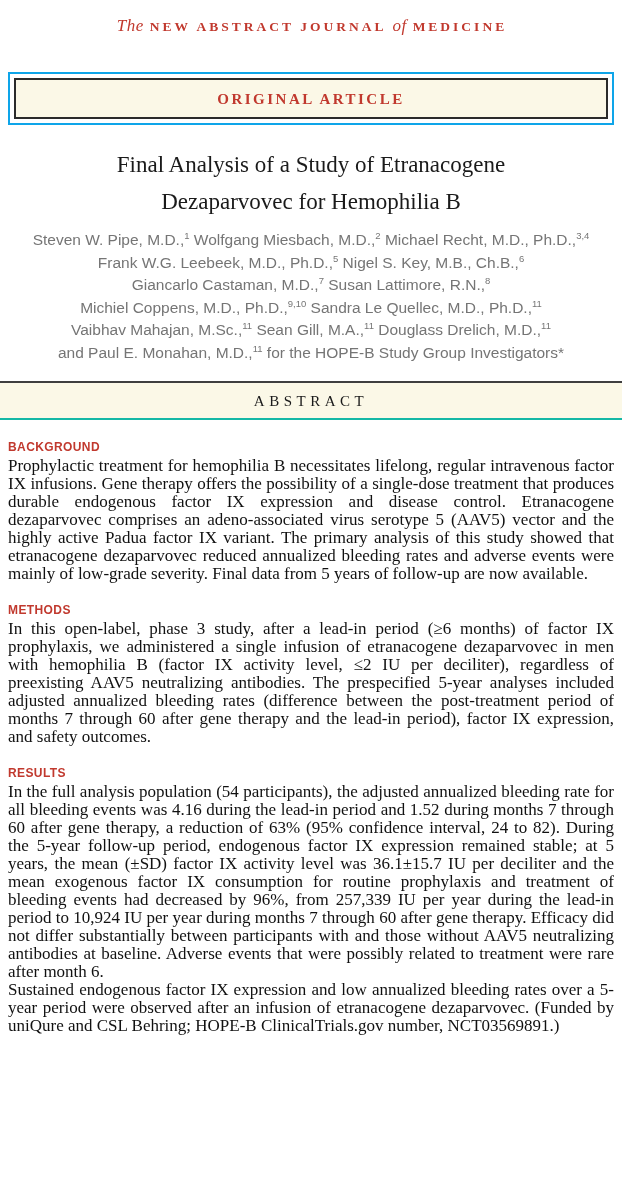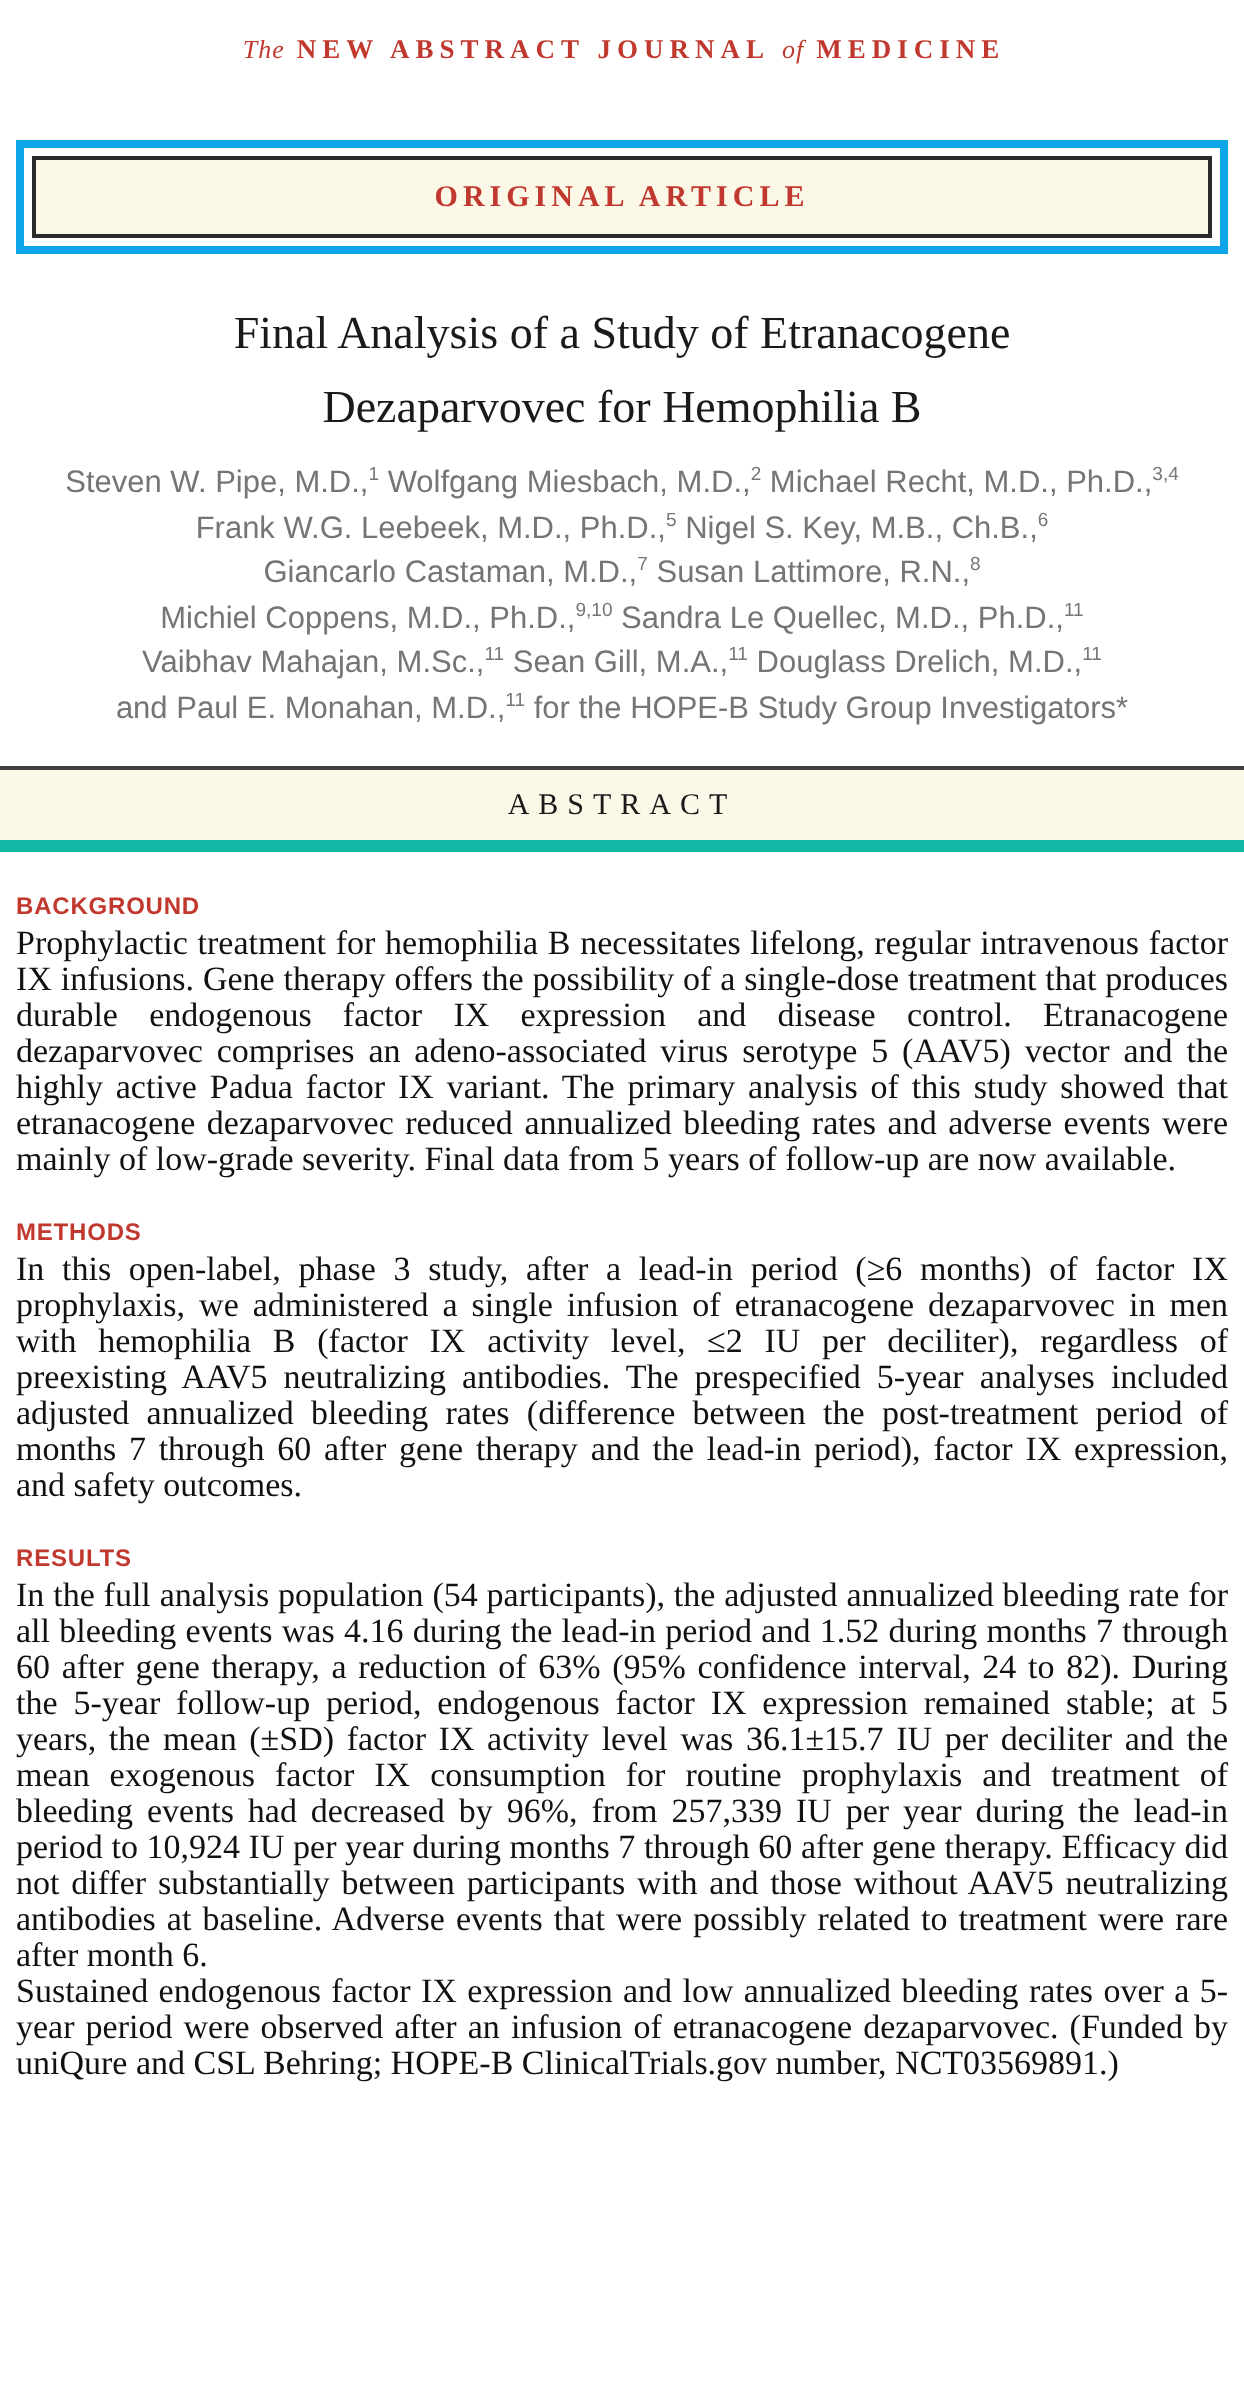--- a/index.html
+++ b/index.html
@@ -23,34 +23,34 @@
 
   
   .masthead {
     text-align: center;
     padding-top: 16px;
     color: #c1392e;
     white-space: nowrap;
   }
   .mh-italic {
     font-style: italic;
-    font-size: 13px;
+    font-size: 17px;
     letter-spacing: 0.5px;
     margin: 0 2px;
   }
   .mh-caps {
     font-size: 13.5px;
     font-weight: 600;
     letter-spacing: 3px;
   }
 
   
   .oa-outer {
     margin-top: 36px;
-    border: 4px solid #0ea5e9;
+    border: 2px solid #0ea5e9;
     padding: 4px;
   }
   .oa-inner {
     border: 2px solid #2b2b2b;
     background: #fbf8e7;
     text-align: center;
     padding: 10px 0 9px 0;
   }
   .oa-label {
     color: #c1392e;
@@ -83,21 +83,21 @@
     font-size: 9.5px;
     line-height: 0;
   }
 
   
   .abstract-band {
     margin-top: 17px;
     margin-left: -8px;
     margin-right: -8px;
     border-top: 2px solid #3f3f3f;
-    border-bottom: 6px solid #14b8a6;
+    border-bottom: 2px solid #14b8a6;
     background: #fbf8e7;
     text-align: center;
     padding: 9px 0 8px 0;
   }
   .abstract-label {
     font-size: 15px;
     letter-spacing: 4.5px;
     color: #1a1a1a;
   }
 

